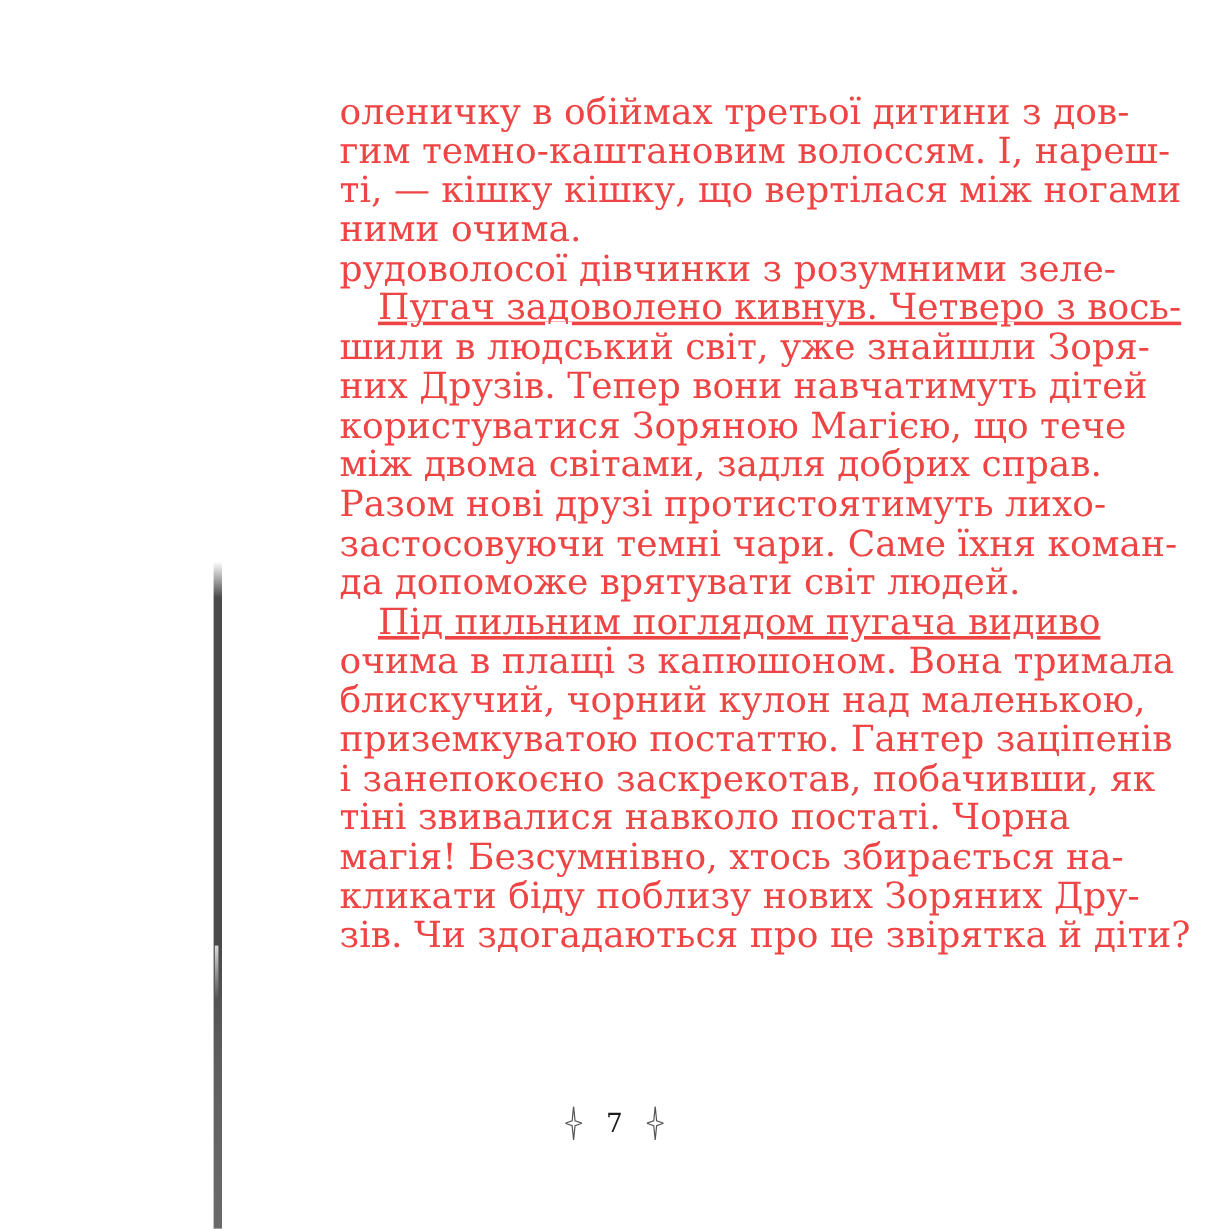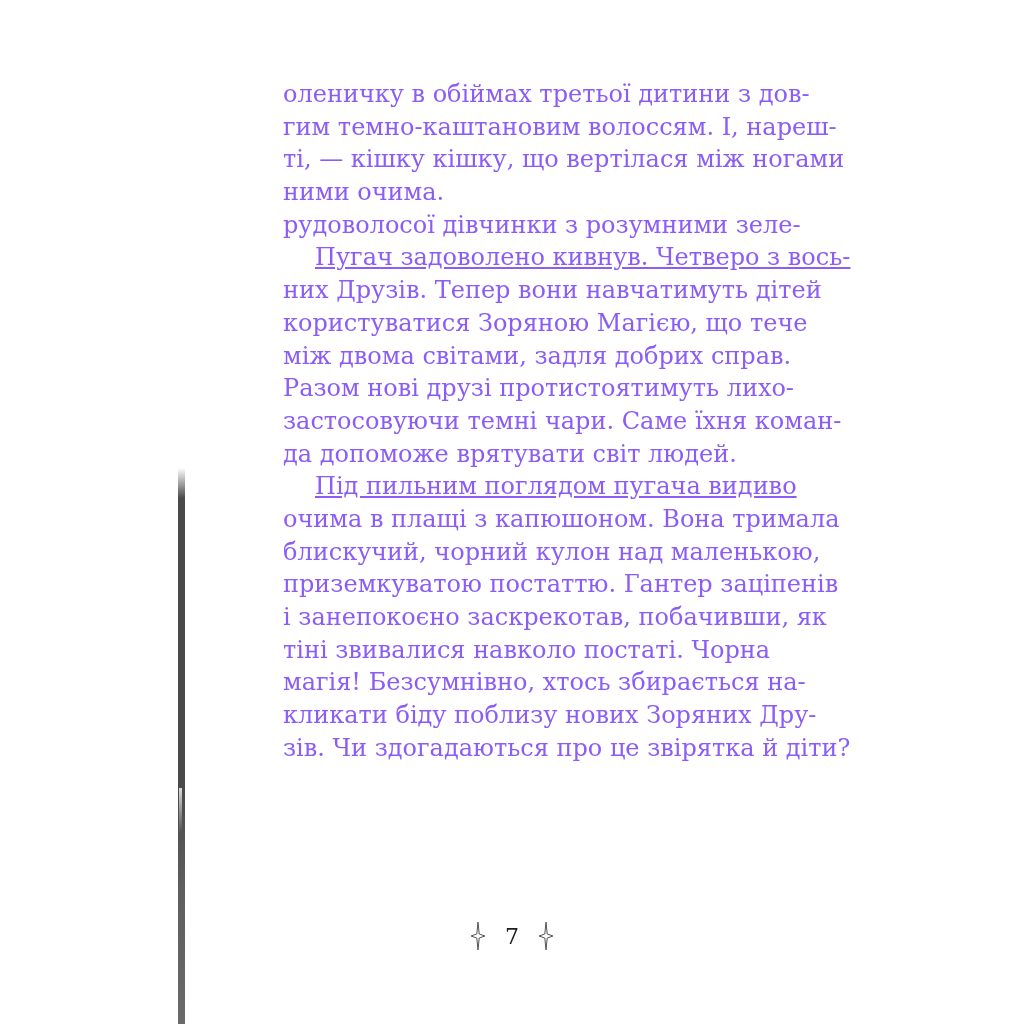--- a/index.html
+++ b/index.html
@@ -31,23 +31,23 @@
       width: 3px;
       height: 45px;
       background: linear-gradient(to bottom, #dcdcdc, rgba(200,200,200,0));
     }
     .text-column {
       position: absolute;
       left: 283px;
       top: 78px;
       width: 462px;
       font-family: "DejaVu Serif", "Liberation Serif", serif;
-      font-size: 24px;
+      font-size: 30px;
       line-height: 32.7px;
-      color: #8b5cf6;
+      color: #ef4444;
     }
     .line {
       display: block;
       white-space: nowrap;
       text-align: justify;
       text-align-last: justify;
       height: 32.7px;
     }
     .line.last {
       text-align-last: left;
@@ -85,20 +85,21 @@
 
   <div class="text-column">
 
     <span class="line">оленичку в обіймах третьої дитини з дов-</span>
     <span class="line">гим темно-каштановим волоссям. І, нареш-</span>
     <span class="line">ті, — кішку кішку, що вертілася між ногами</span>
     <span class="line last">ними очима.</span>
     <span class="line">рудоволосої дівчинки з розумними зеле-</span>
 
     <span class="line indent">Пугач задоволено кивнув. Четверо з вось-</span>
+    <span class="line">шили в людський світ, уже знайшли Зоря-</span>
     <span class="line">них Друзів. Тепер вони навчатимуть дітей</span>
     <span class="line">користуватися Зоряною Магією, що тече</span>
     <span class="line">між двома світами, задля добрих справ.</span>
     <span class="line">Разом нові друзі протистоятимуть лихо-</span>
     <span class="line">застосовуючи темні чари. Саме їхня коман-</span>
     <span class="line last">да допоможе врятувати світ людей.</span>
 
     <span class="line indent">Під пильним поглядом пугача видиво</span>
     <span class="line">очима в плащі з капюшоном. Вона тримала</span>
     <span class="line">блискучий, чорний кулон над маленькою,</span>

